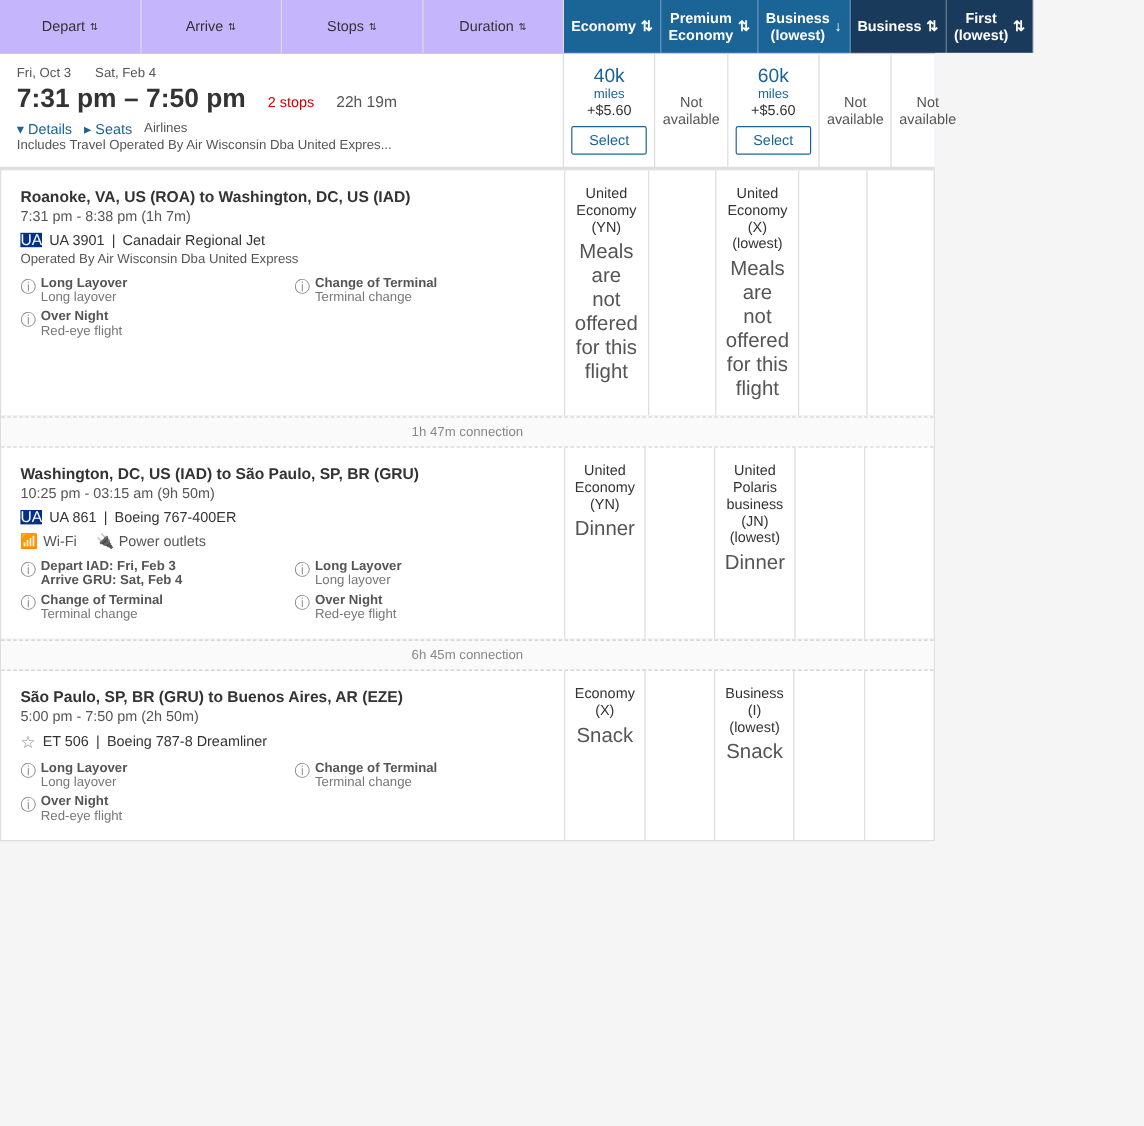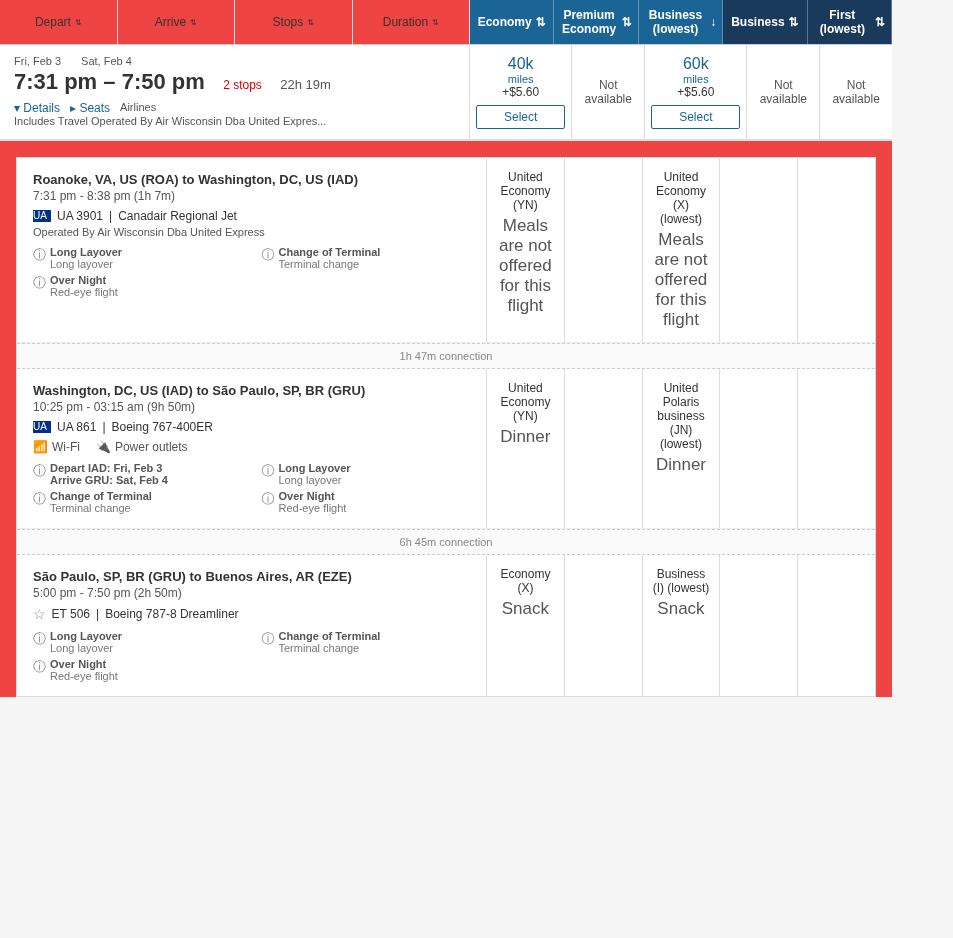--- a/index.html
+++ b/index.html
@@ -1,18 +1,18 @@
 <!DOCTYPE html>
 <html><head>
   <meta charset="utf-8">
   <style>
     * { box-sizing: border-box; margin: 0; padding: 0; }
     body { font-family: Arial, sans-serif; font-size: 13px; background: #f5f5f5; color: #333; }
 
-    .main-container { width: 892px; background: #ef4444; }
+    .main-container { width: 779px; background: #c4b5fd; }
 
     
     .header-row {
       display: flex;
       align-items: stretch;
       border-bottom: 1px solid #ccc;
     }
     .header-left {
       display: flex;
       flex: 0 0 470px;
@@ -83,33 +83,33 @@
       align-items: center;
       justify-content: center;
     }
     .fare-cell:last-child { border-right: none; }
     .miles-value { font-size: 16px; font-weight: normal; color: #1a6496; }
     .miles-label { font-size: 11px; color: #1a6496; }
     .price-add { font-size: 12px; color: #333; }
     .not-available { font-size: 12px; color: #555; }
     .select-btn {
       margin-top: 6px;
-      padding: 4px 27px;
+      padding: 4px 14px;
       border: 1px solid #1a6496;
       background: #fff;
       color: #1a6496;
       cursor: pointer;
       font-size: 12px;
       border-radius: 2px;
     }
 
     
     .detail-section {
       border: 1px solid #ddd;
-      margin: 16px;
+      margin: 0;
       background: #fff;
     }
     .flight-segment {
       display: flex;
       border-bottom: 1px solid #eee;
     }
     .flight-info {
       flex: 0 0 470px;
       padding: 14px 16px;
       border-right: 1px solid #ddd;
@@ -118,21 +118,21 @@
     .segment-time { font-size: 12px; color: #555; margin-bottom: 6px; }
     .flight-number-row { display: flex; align-items: center; gap: 6px; font-size: 12px; margin-bottom: 3px; }
     .operated-by { font-size: 11px; color: #555; margin-bottom: 8px; }
     .amenity-row { display: flex; flex-wrap: wrap; gap: 16px; margin-bottom: 4px; }
     .amenity { display: flex; align-items: center; gap: 4px; font-size: 12px; color: #555; }
     .warning-items { display: grid; grid-template-columns: 1fr 1fr; gap: 4px 20px; margin-top: 8px; }
     .warning-item { display: flex; align-items: flex-start; gap: 4px; font-size: 11px; }
     .warning-label { font-weight: bold; color: #555; }
     .warning-desc { color: #777; }
     .info-icon { color: #888; font-size: 13px; }
-    .ua-flag { width: 18px; height: 12px; background: #003087; display: inline-block; font-size: 10px; color: #fff; text-align: left; line-height: 12px; }
+    .ua-flag { width: 18px; height: 12px; background: #003087; display: inline-block; font-size: 13px; color: #fff; text-align: left; line-height: 12px; }
     .star-icon { color: #888; font-size: 14px; }
 
     .fare-detail-cell {
       flex: 1;
       padding: 12px 8px;
       text-align: center;
       border-right: 1px solid #ddd;
       font-size: 12px;
       color: #333;
     }
@@ -196,21 +196,21 @@
       <div class="header-col-fare fare-first">
         <span>First (lowest)</span>
         <span>⇅</span>
       </div>
     </div>
   </div>
 
   <div class="itinerary-summary">
     <div class="summary-left">
       <div class="summary-dates">
-        <span>Fri, Feb 3</span>
+        <span>Fri, Oct 3</span>
         <span>Sat, Feb 4</span>
       </div>
       <div class="summary-times">
         <span>7:31 pm</span>
         <span> – </span>
         <span>7:50 pm</span>
         &nbsp;
         <span style="font-size:12px; color:#cc0000; font-weight:normal;">2 stops</span>
         &nbsp;
         <span style="font-size:13px; color:#555; font-weight:normal;">22h 19m</span>

